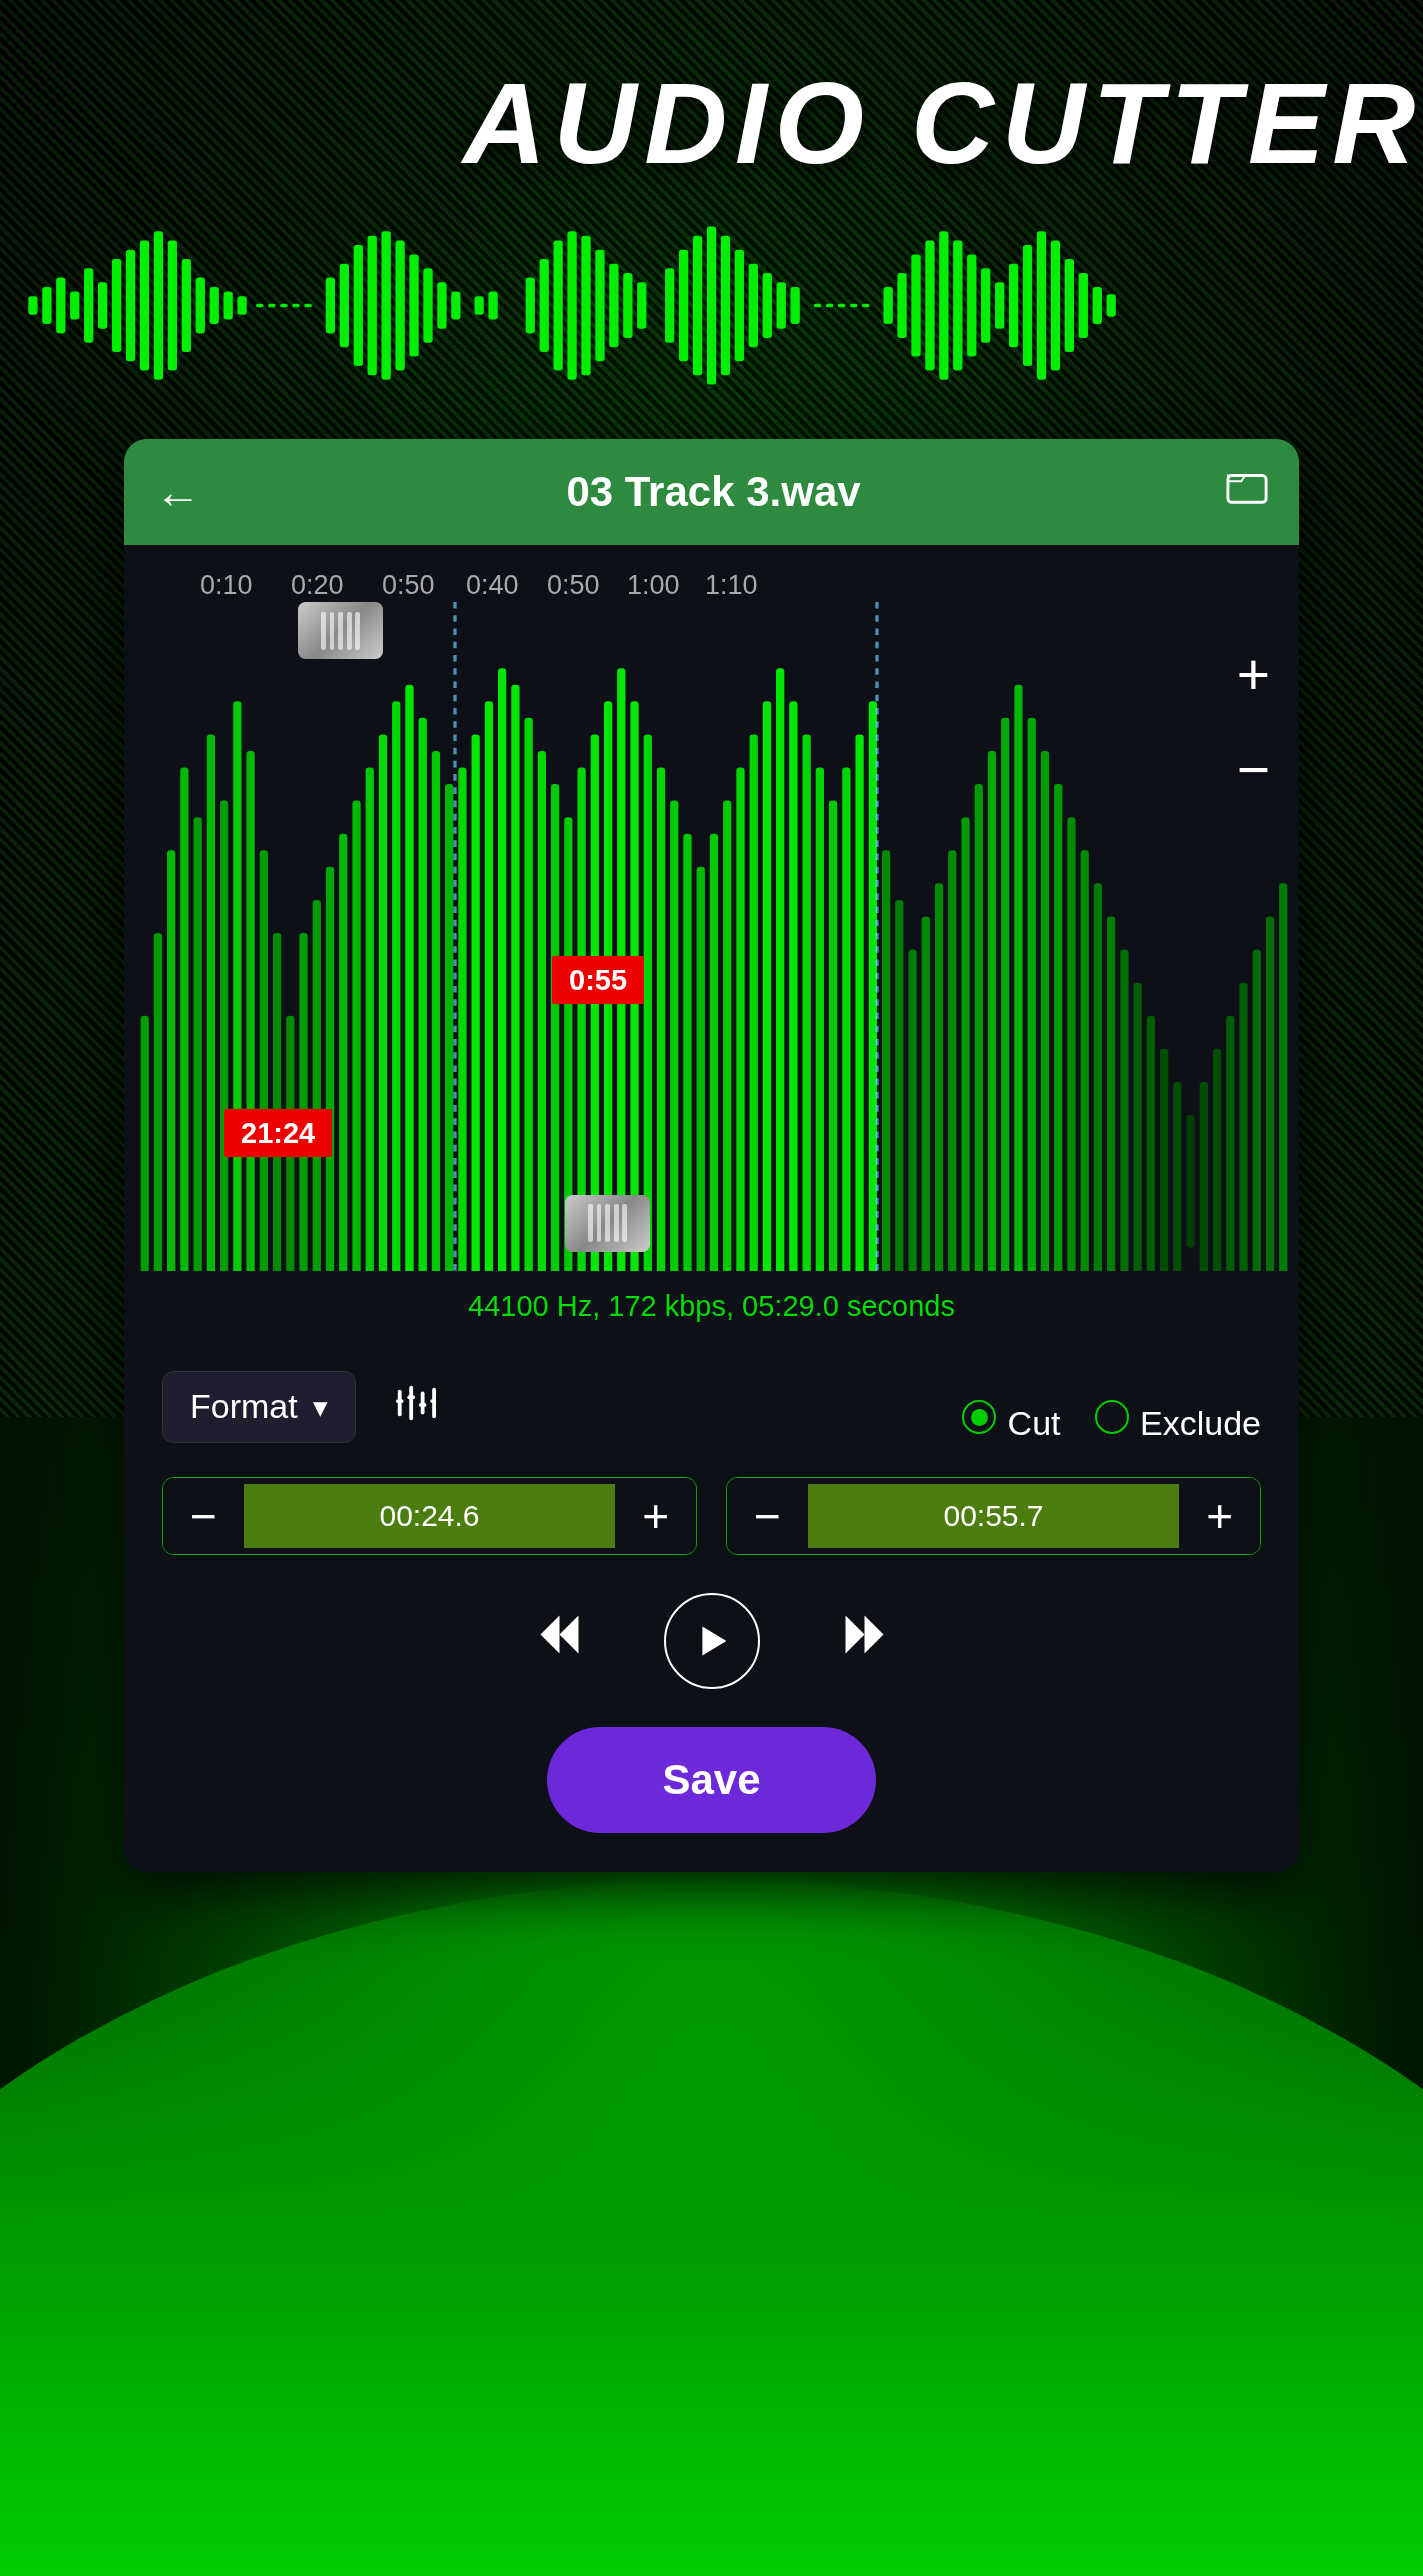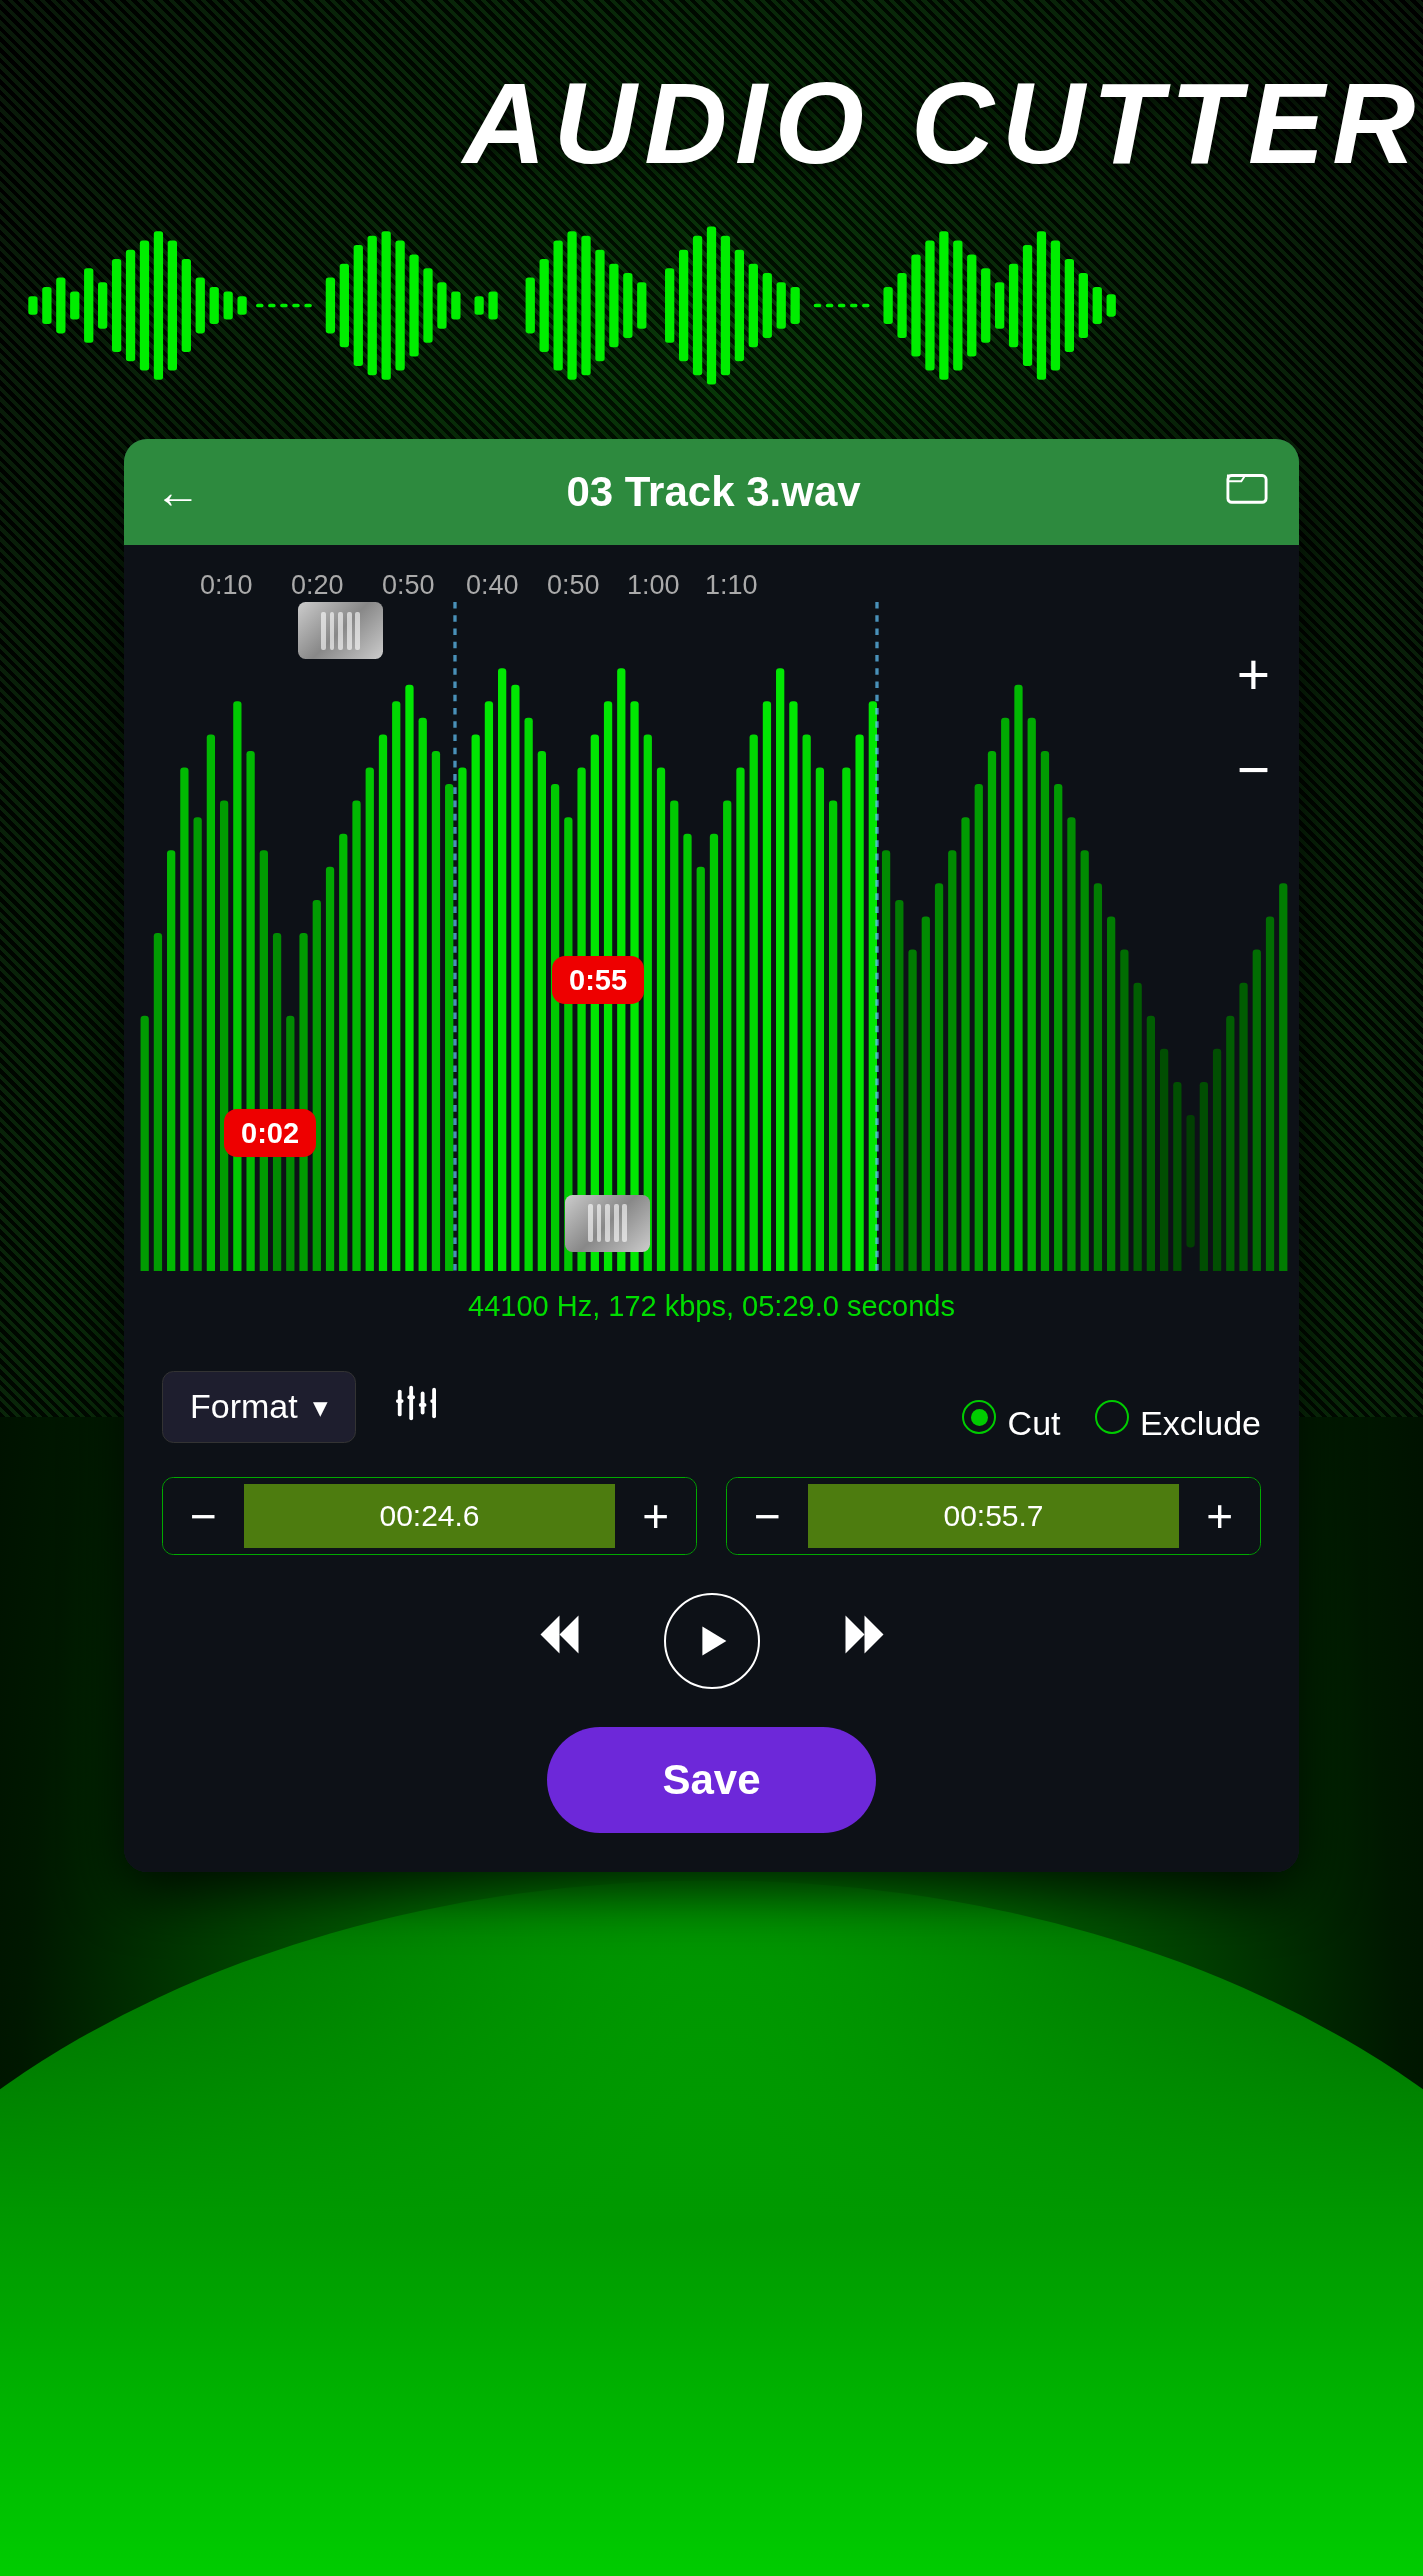--- a/index.html
+++ b/index.html
@@ -204,21 +204,21 @@
       background: rgba(255,255,255,0.6);
       border-radius: 1.9px;
     }
 
     
     .time-badge {
       position: absolute;
       background: #ee0000;
       color: white;
       padding: 7.6px 17px;
-      border-radius: 13px;
+      border-radius: 2px;
       font-size: 29px;
       font-weight: bold;
       z-index: 15;
     }
 
     .badge-left {
       left: 100px;
       top: 564px;
     }
 
@@ -639,21 +639,21 @@
     <div class="handle-right" style="top: auto; bottom: 19px; align-items: center;">
       <div class="handle-bar">
         <div class="handle-stripe"></div>
         <div class="handle-stripe"></div>
         <div class="handle-stripe"></div>
         <div class="handle-stripe"></div>
         <div class="handle-stripe"></div>
       </div>
     </div>
 
-    <div class="time-badge badge-left">0:02</div>
+    <div class="time-badge badge-left">21:24</div>
     <div class="time-badge badge-right">0:55</div>
 
     <div class="zoom-plus">+</div>
     <div class="zoom-minus">−</div>
 
   </div>
 
   <div class="audio-info">44100 Hz, 172 kbps, 05:29.0 seconds</div>
 
   <div class="controls-area">

